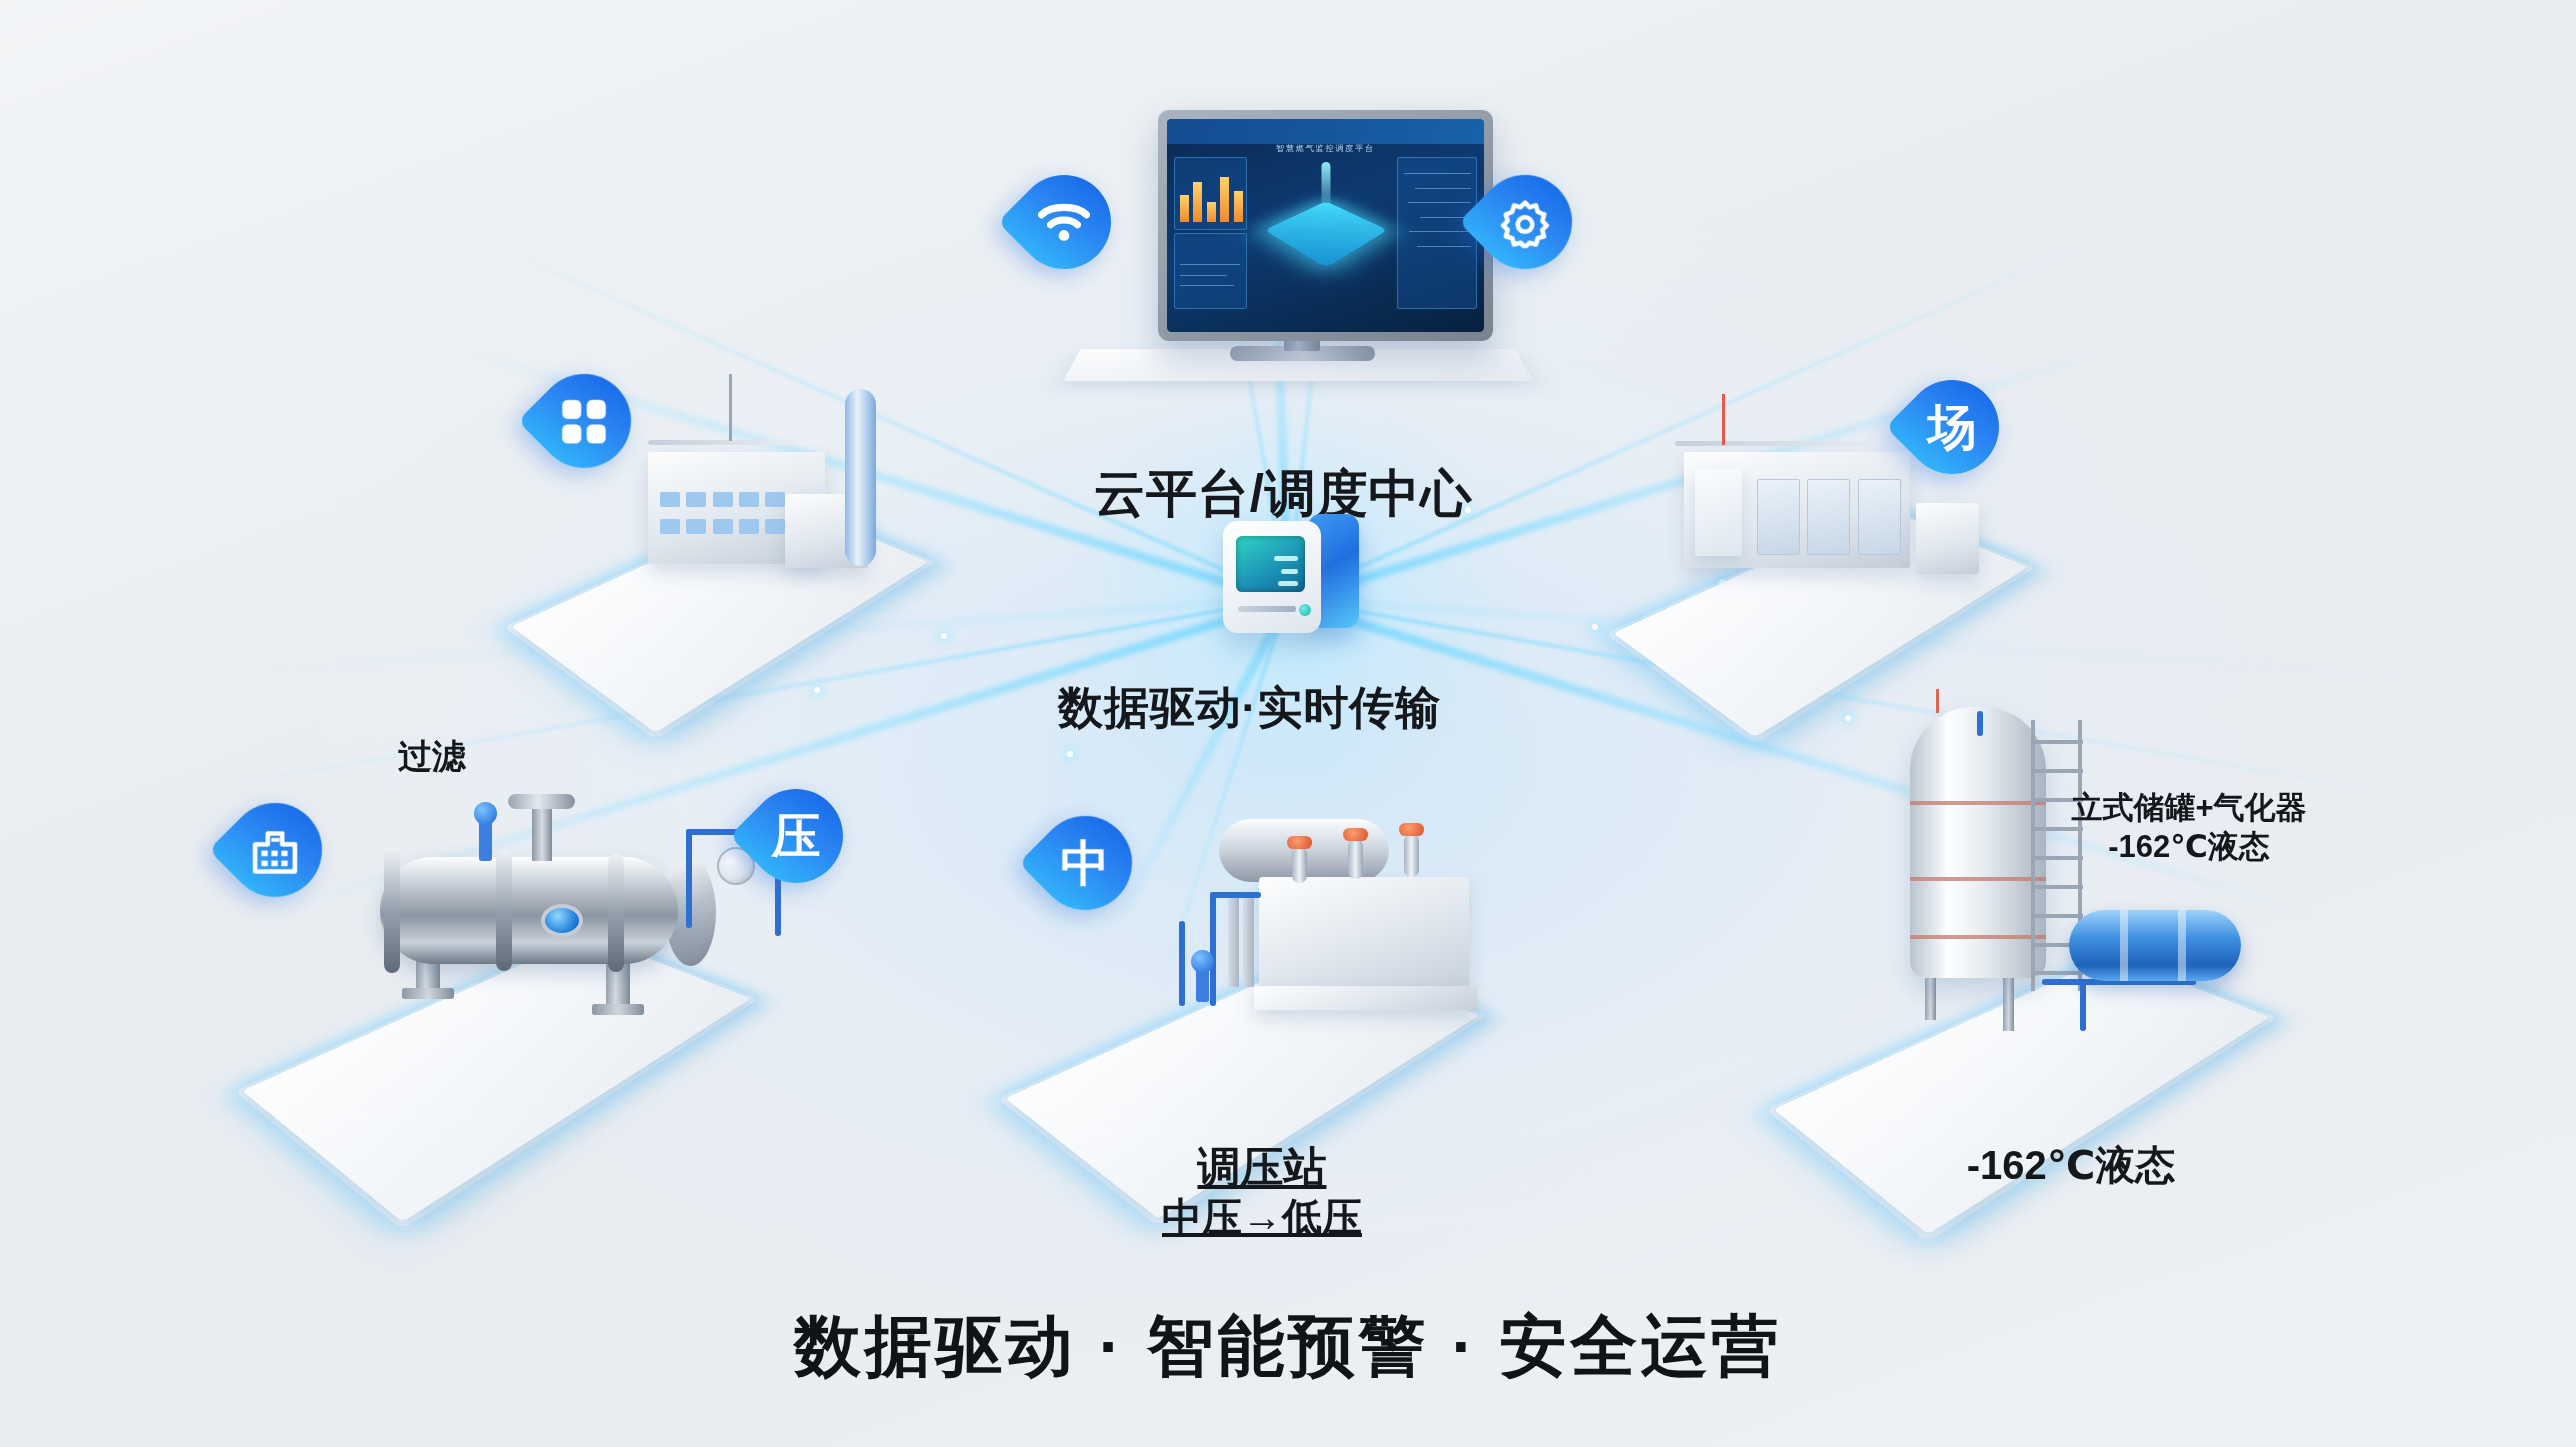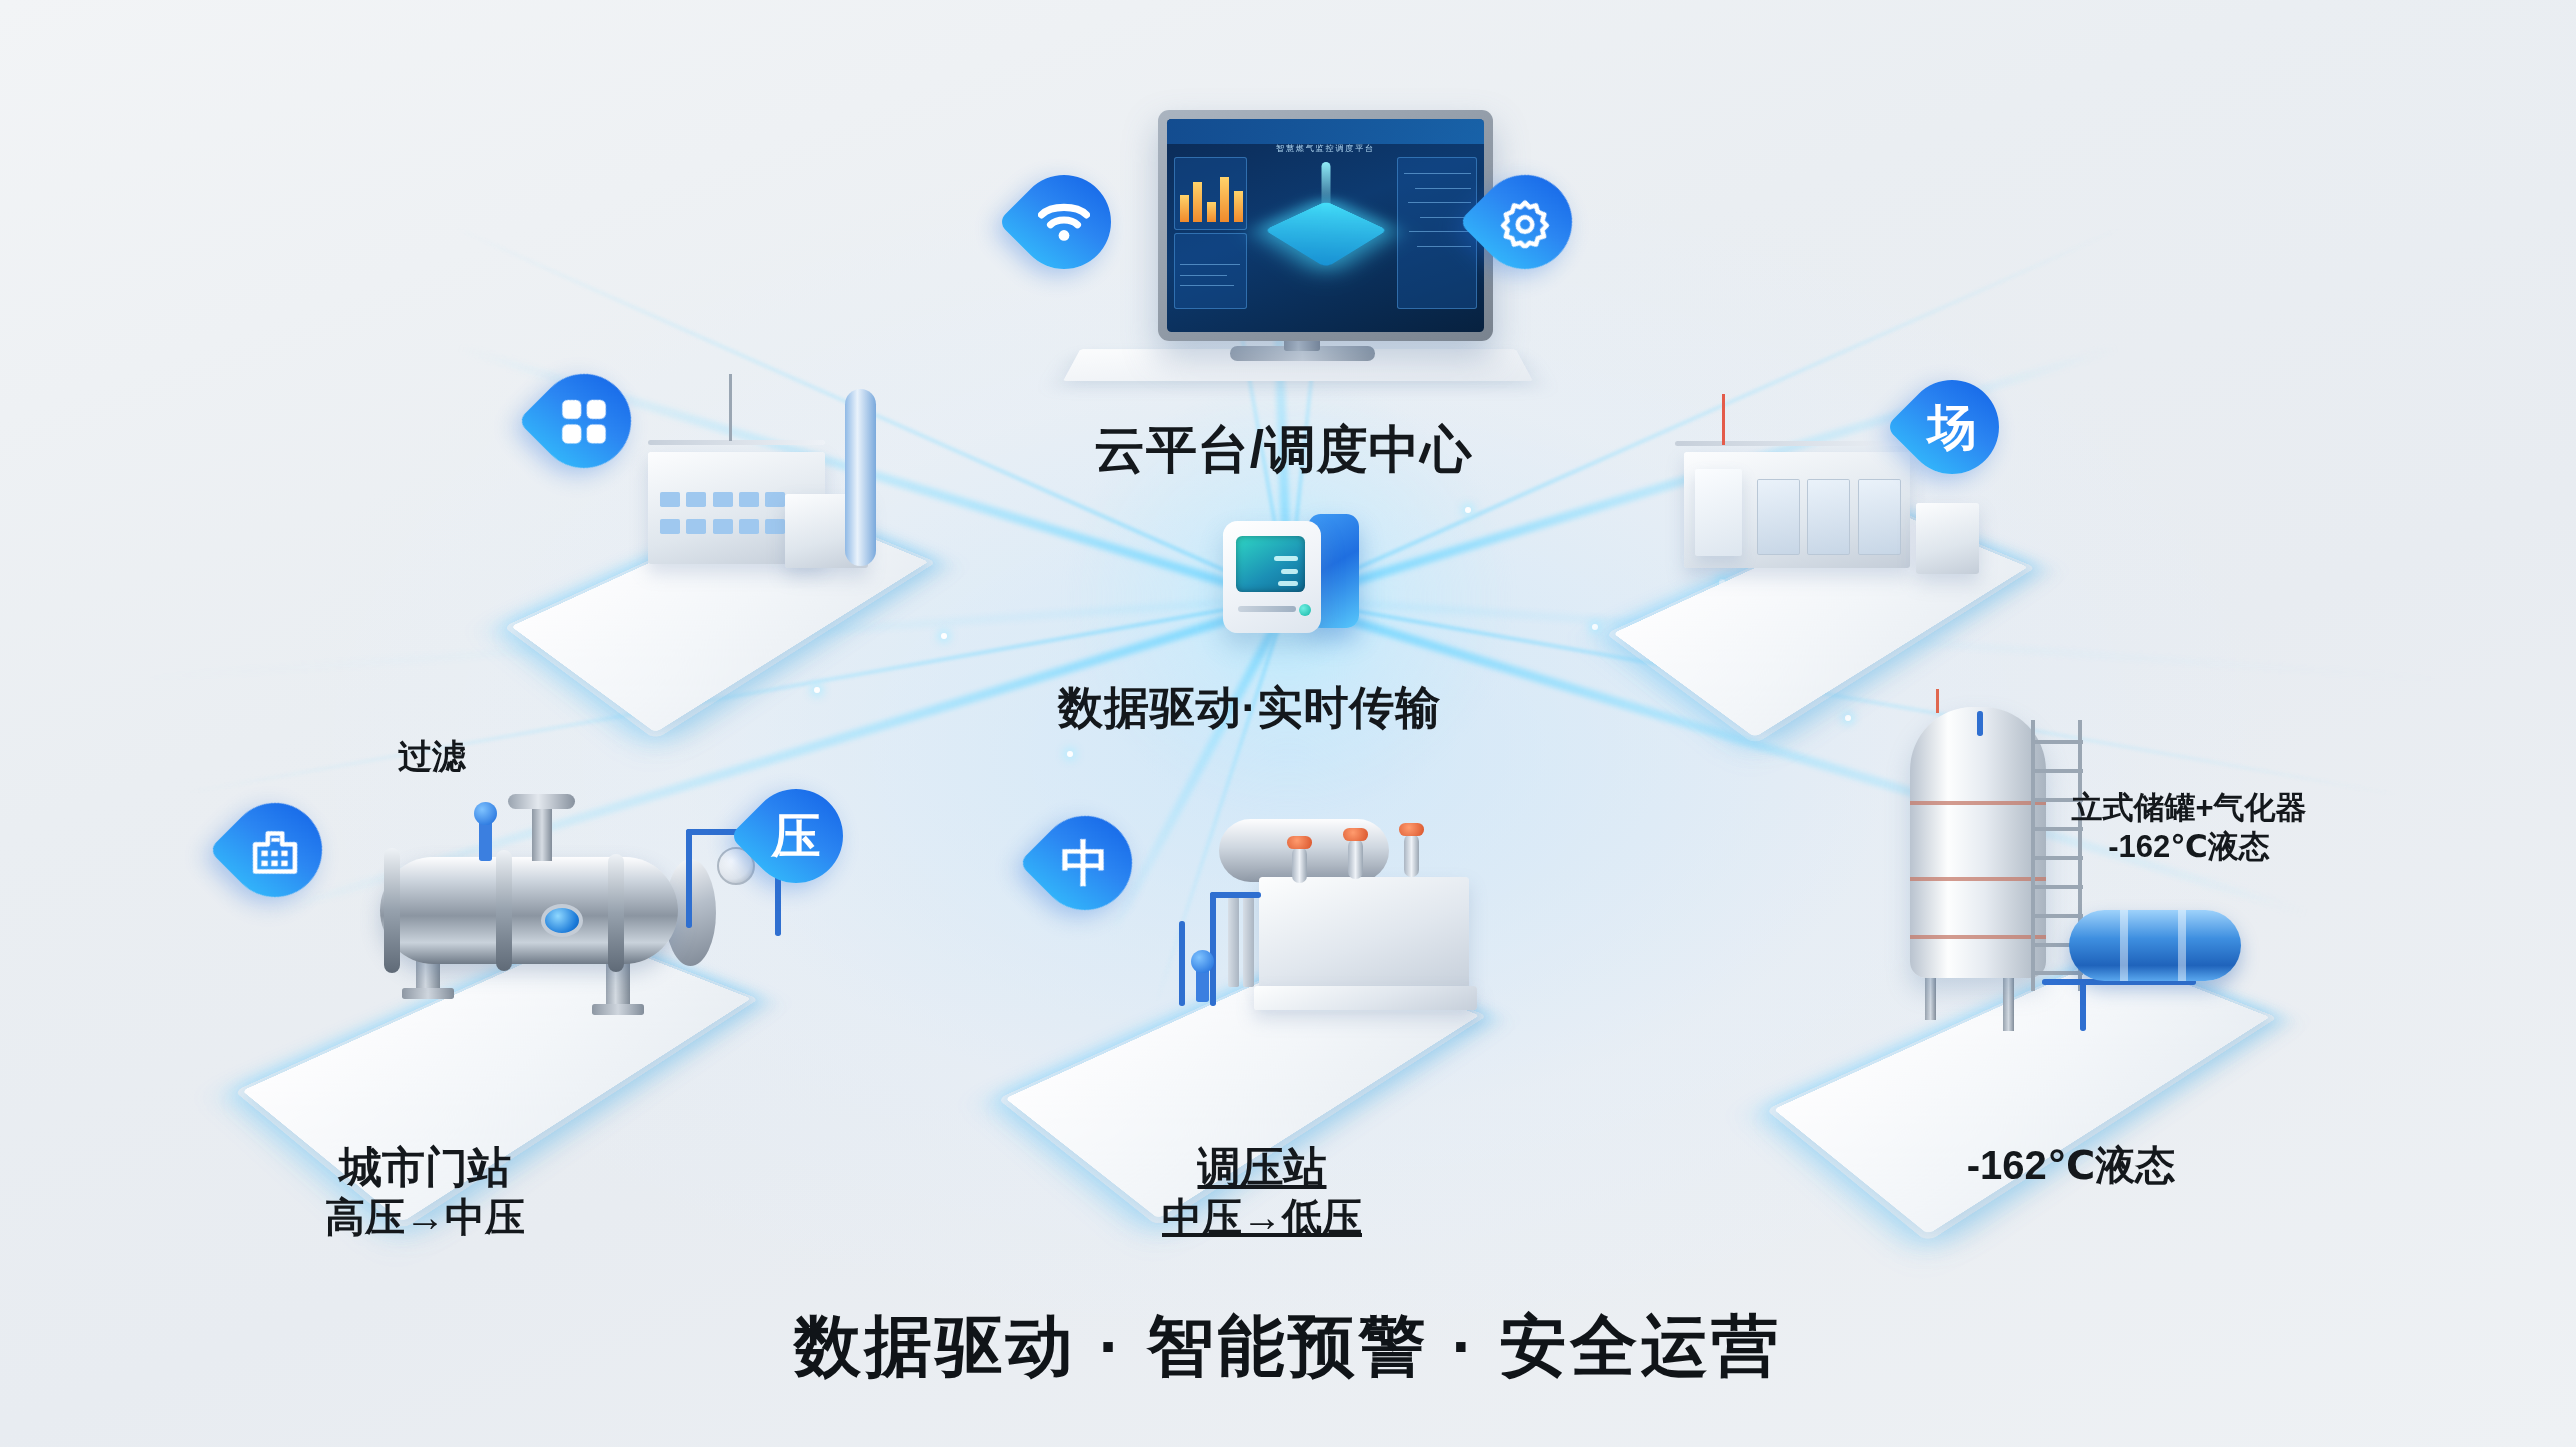--- a/index.html
+++ b/index.html
@@ -61,21 +61,21 @@
   }
   .badge > *{transform:rotate(-45deg);}
   .badge-ch{
     color:#fff;font-size:49px;font-weight:700;line-height:1;
     font-family:"Liberation Sans","DejaVu Sans",sans-serif;
   }
   .badge svg{display:block;}
 
   
   .lbl{position:absolute;color:#14181c;font-weight:700;white-space:nowrap;}
-  .title-cloud{font-size:51px;letter-spacing:0.9px;}
+  .title-cloud{font-size:51px;letter-spacing:0.9px;margin-top:44px;}
   .title-mid{font-size:45px;letter-spacing:0.9px;}
   .grp{position:absolute;text-align:center;color:#14181c;}
   .grp .n1{font-size:43px;font-weight:700;line-height:1.22;}
   .grp .n2{font-size:40px;font-weight:700;line-height:1.22;}
   .anno{position:absolute;text-align:center;color:#14181c;font-weight:700;}
   .anno .a1{font-size:31px;line-height:1.25;}
   .anno .a2{font-size:31px;line-height:1.25;}
   .small-lbl{position:absolute;font-size:34px;font-weight:700;color:#14181c;}
   .headline{
     position:absolute;left:0;right:0;text-align:center;
@@ -386,24 +386,20 @@
         <rect x="11" y="38" width="7" height="6" fill="#fff"></rect>
         <rect x="22" y="38" width="7" height="6" fill="#fff"></rect>
         <rect x="33" y="38" width="7" height="6" fill="#fff"></rect>
         <rect x="22" y="13" width="9" height="4" fill="#fff"></rect>
       </svg>
     </span>
   </div>
   <div class="badge" style="left:749px;top:789px;">
     <span class="badge-ch">压</span>
   </div>
-  <div class="grp" style="left:190px;top:1141px;width:470px;">
-    <div class="n1">城市门站</div>
-    <div class="n2">高压→中压</div>
-  </div>
 
   <div class="platform" style="left:1040px;top:942px;width:443px;height:223px;">
     <div class="plat-glow"></div>
     <div class="plat-top"></div>
   </div>
   <div class="drum" style="left:1219px;top:819px;width:170px;height:63px;"></div>
   <div class="trans-body" style="left:1259px;top:877px;width:210px;height:114px;"></div>
   <div class="fin" style="left:1228px;top:897px;height:90px;"></div>
   <div class="fin" style="left:1243px;top:897px;height:90px;"></div>
   <div class="bushing" style="left:1292px;top:847px;height:36px;"></div>

